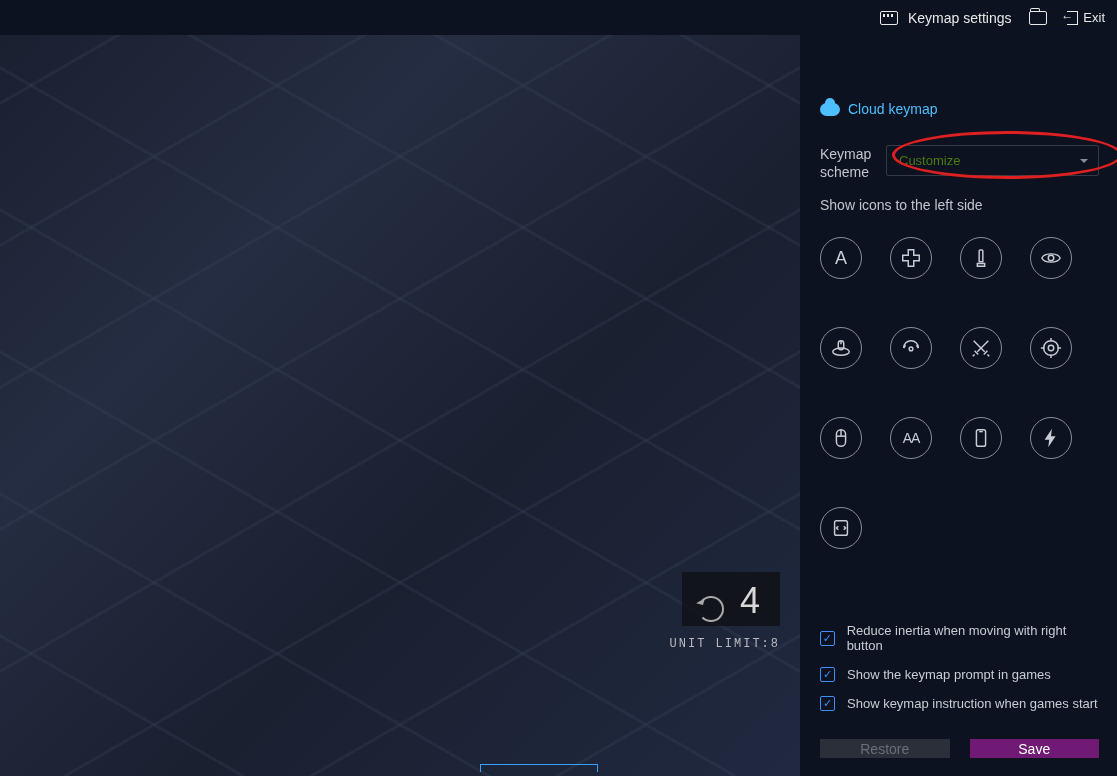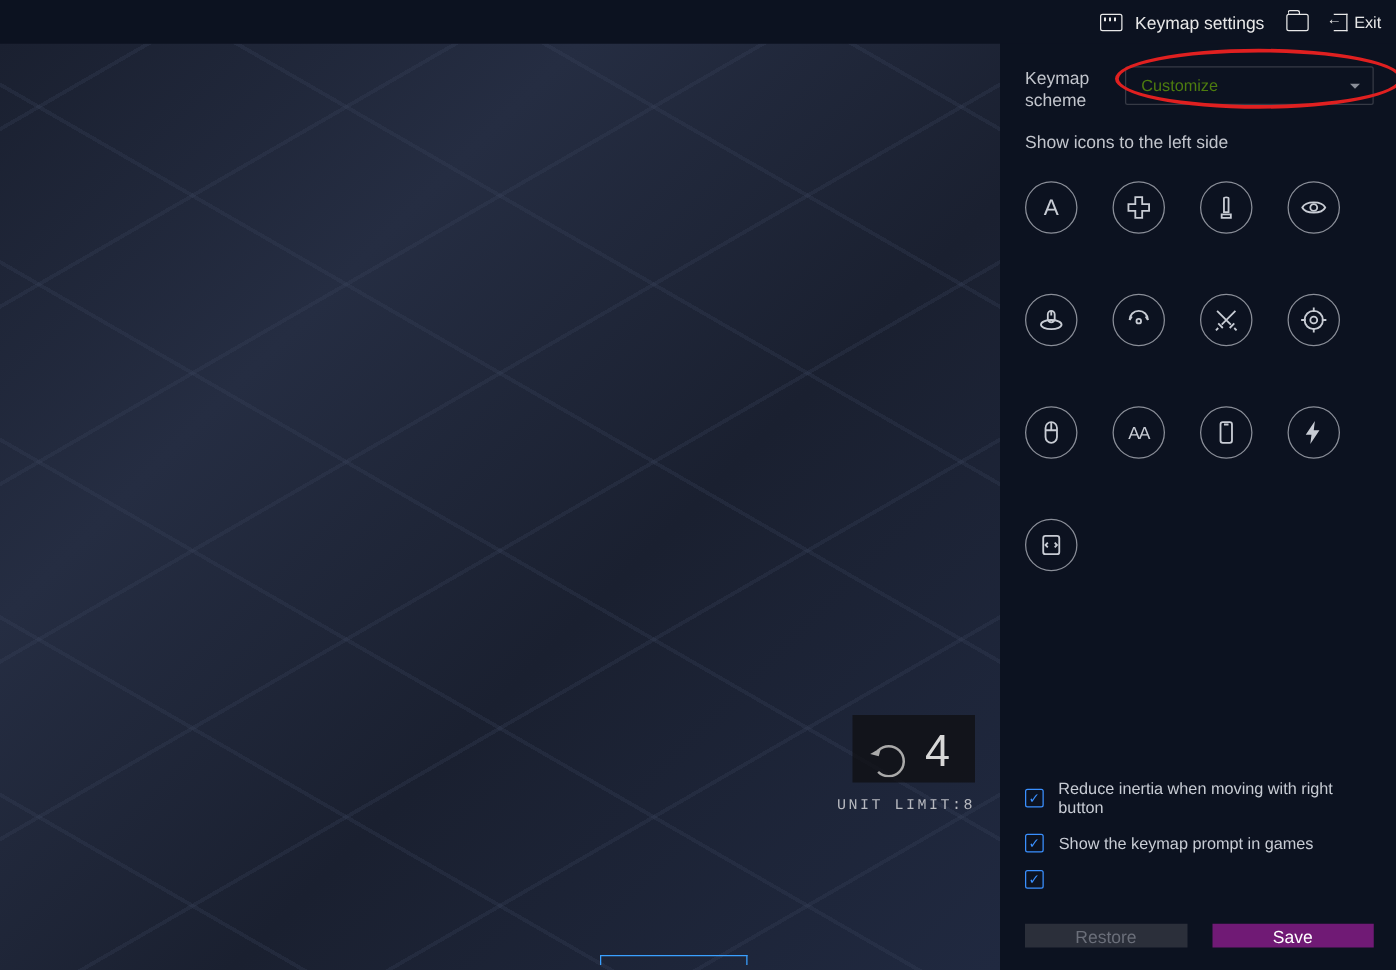--- a/index.html
+++ b/index.html
@@ -198,21 +198,21 @@
   position: absolute;
   top: -5px; left: 5px;
   width: 10px; height: 10px;
   background: #4dbfff;
   border-radius: 50%;
 }
 
 .scheme-row {
   display: flex;
   align-items: flex-start;
-  gap: 20px;
+  gap: 6px;
   margin-bottom: 16px;
   position: relative;
   justify-content: center;
 }
 .scheme-label {
   color: #c2c5cc;
   font-size: 14px;
   line-height: 1.3;
   width: 60px;
 }
@@ -343,20 +343,24 @@
 <div class="game-area">
   <div class="hud-box">
     <span class="hud-refresh"></span>
     <span class="hud-num">4</span>
   </div>
   <div class="hud-limit">UNIT LIMIT:8</div>
   <div class="bottom-hl"></div>
 </div>
 
 <div class="panel">
+  <div class="cloud-link">
+    <span class="cloud-icon"></span>
+    <span>Cloud keymap</span>
+  </div>
 
   <div class="scheme-row">
     <div class="scheme-label">Keymap scheme</div>
     <div class="dropdown">
       <div class="dropdown-inner">Customize</div>
     </div>
     <div class="highlight-ring"></div>
   </div>
 
   <div class="hint">Show icons to the left side</div>
@@ -443,20 +447,21 @@
     <div class="check-row">
       <span class="checkbox">✓</span>
       <span>Reduce inertia when moving with right button</span>
     </div>
     <div class="check-row">
       <span class="checkbox">✓</span>
       <span>Show the keymap prompt in games</span>
     </div>
     <div class="check-row">
       <span class="checkbox">✓</span>
+      <span>Show keymap instruction when games start</span>
     </div>
   </div>
 
   <div class="bottom-btns">
     <div class="btn btn-restore">Restore</div>
     <div class="btn btn-save">Save</div>
   </div>
 </div>
 
 </body></html>

